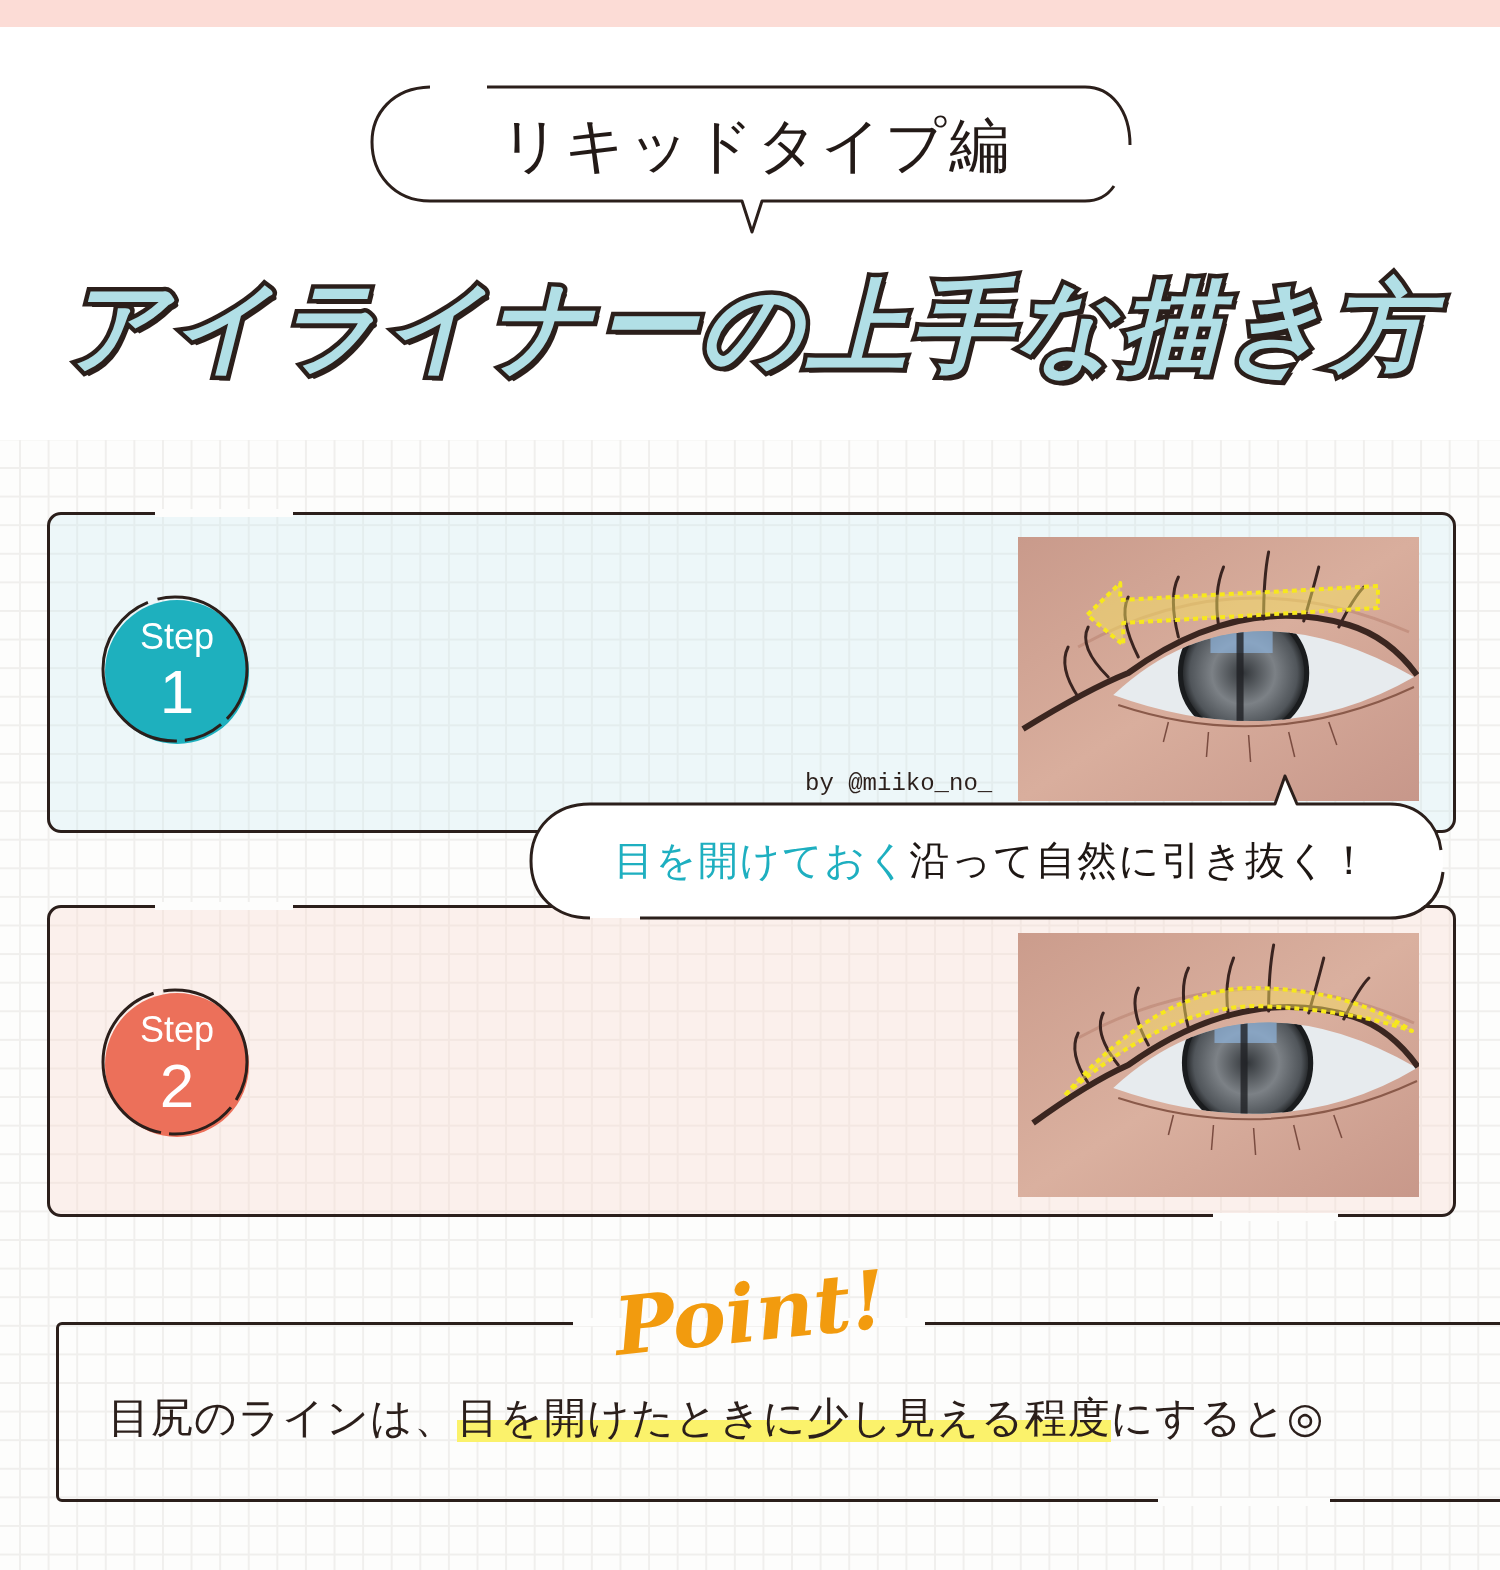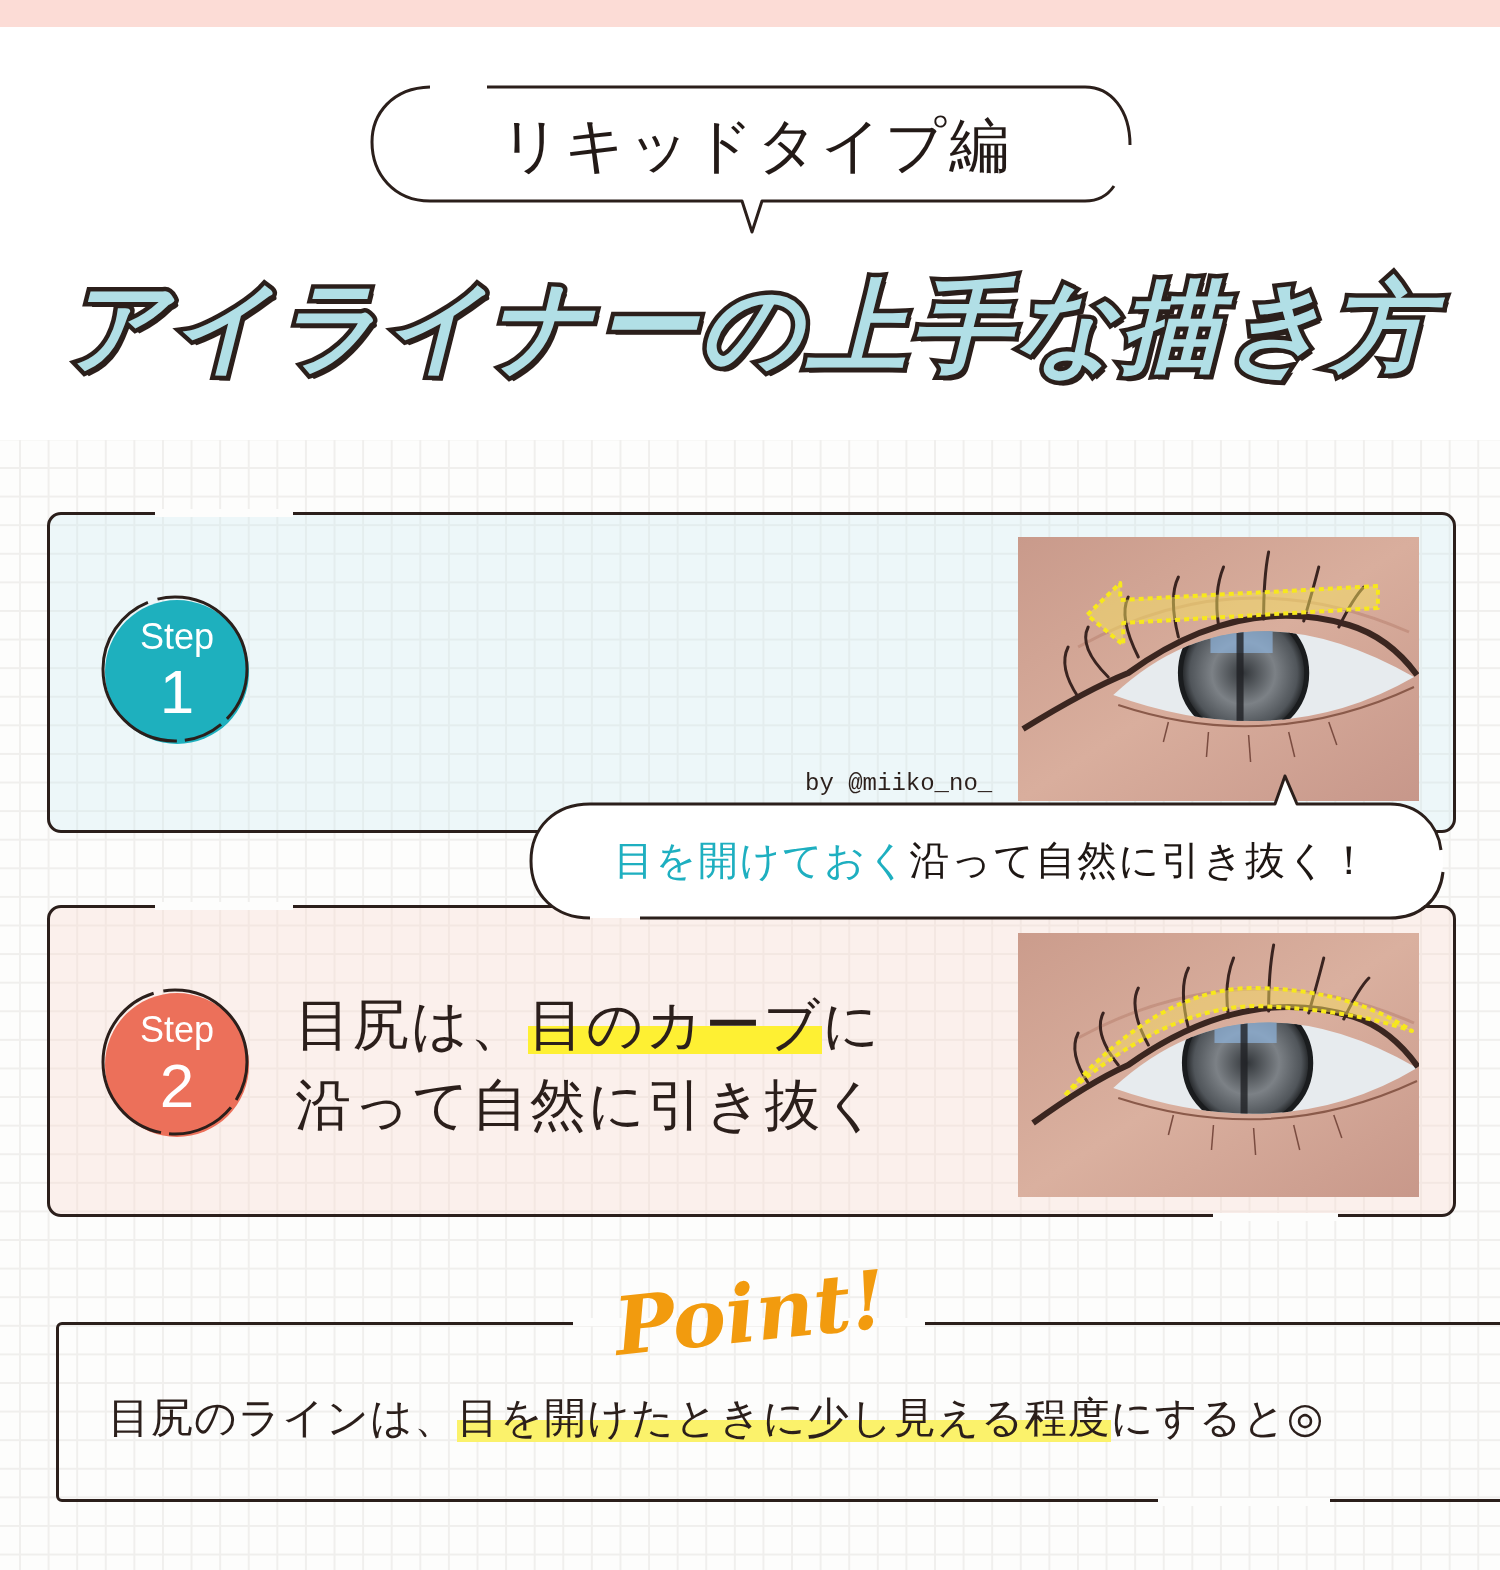--- a/index.html
+++ b/index.html
@@ -168,28 +168,20 @@
   <div class="gap" style="left:155px; top:509px; width:138px;"></div>
 
   <section class="card step2">
     <svg class="badge" viewBox="0 0 160 160">
       <circle cx="80" cy="80" r="72" fill="#ec705a"></circle>
       <circle cx="78" cy="77" r="72" fill="none" stroke="#2b1f1b" stroke-width="3" stroke-dasharray="40 9 70 8 190 10 125"></circle>
     </svg>
     <div class="badge-label badge-step">Step</div>
     <div class="badge-label badge-num">2</div>
 
-    <div class="step-text">
-      <span class="line">
-        <span>目尻は、</span><span class="hl">目のカーブ</span><span>に</span>
-      </span>
-      <span class="line">
-        <span>沿って自然に引き抜く</span>
-      </span>
-    </div>
 
     <div class="photo" aria-label="Close-up of an eye with a curved yellow dashed band following the upper lash line out to the outer corner">
       <svg viewBox="0 0 400 264" preserveAspectRatio="none">
         <defs>
           <linearGradient id="skin2" x1="0" y1="0" x2="1" y2="1">
             <stop offset="0" stop-color="#cb9c8c"></stop>
             <stop offset="0.5" stop-color="#dab09f"></stop>
             <stop offset="1" stop-color="#c8988a"></stop>
           </linearGradient>
           <radialGradient id="iris2" cx="0.5" cy="0.5" r="0.5">

